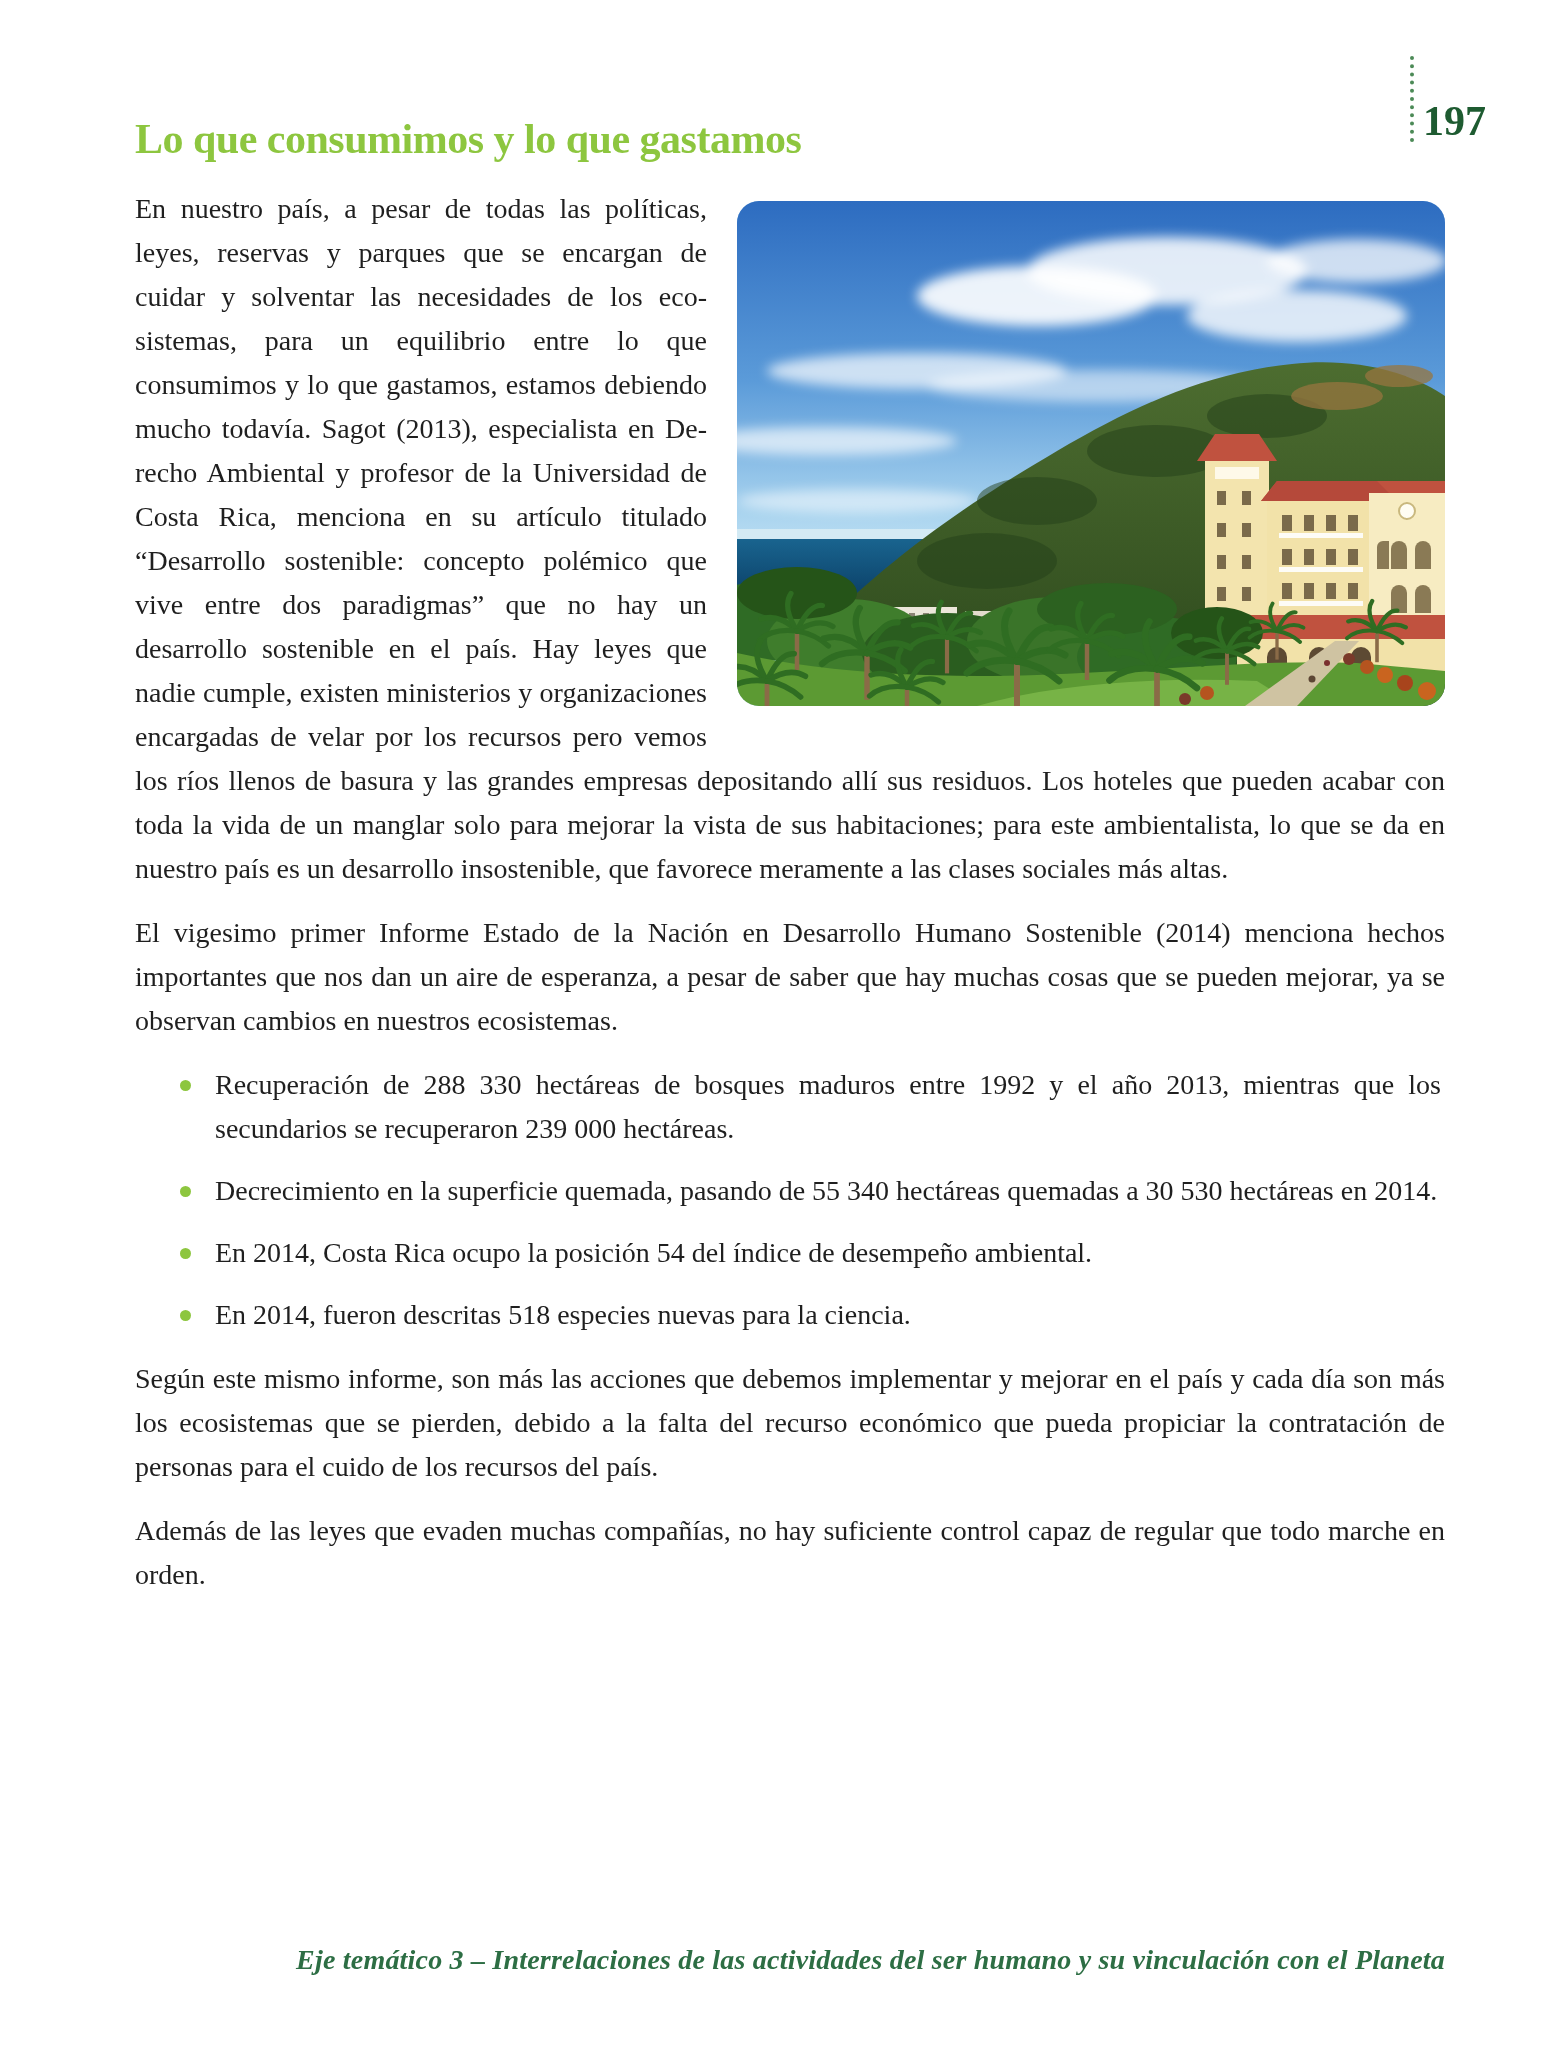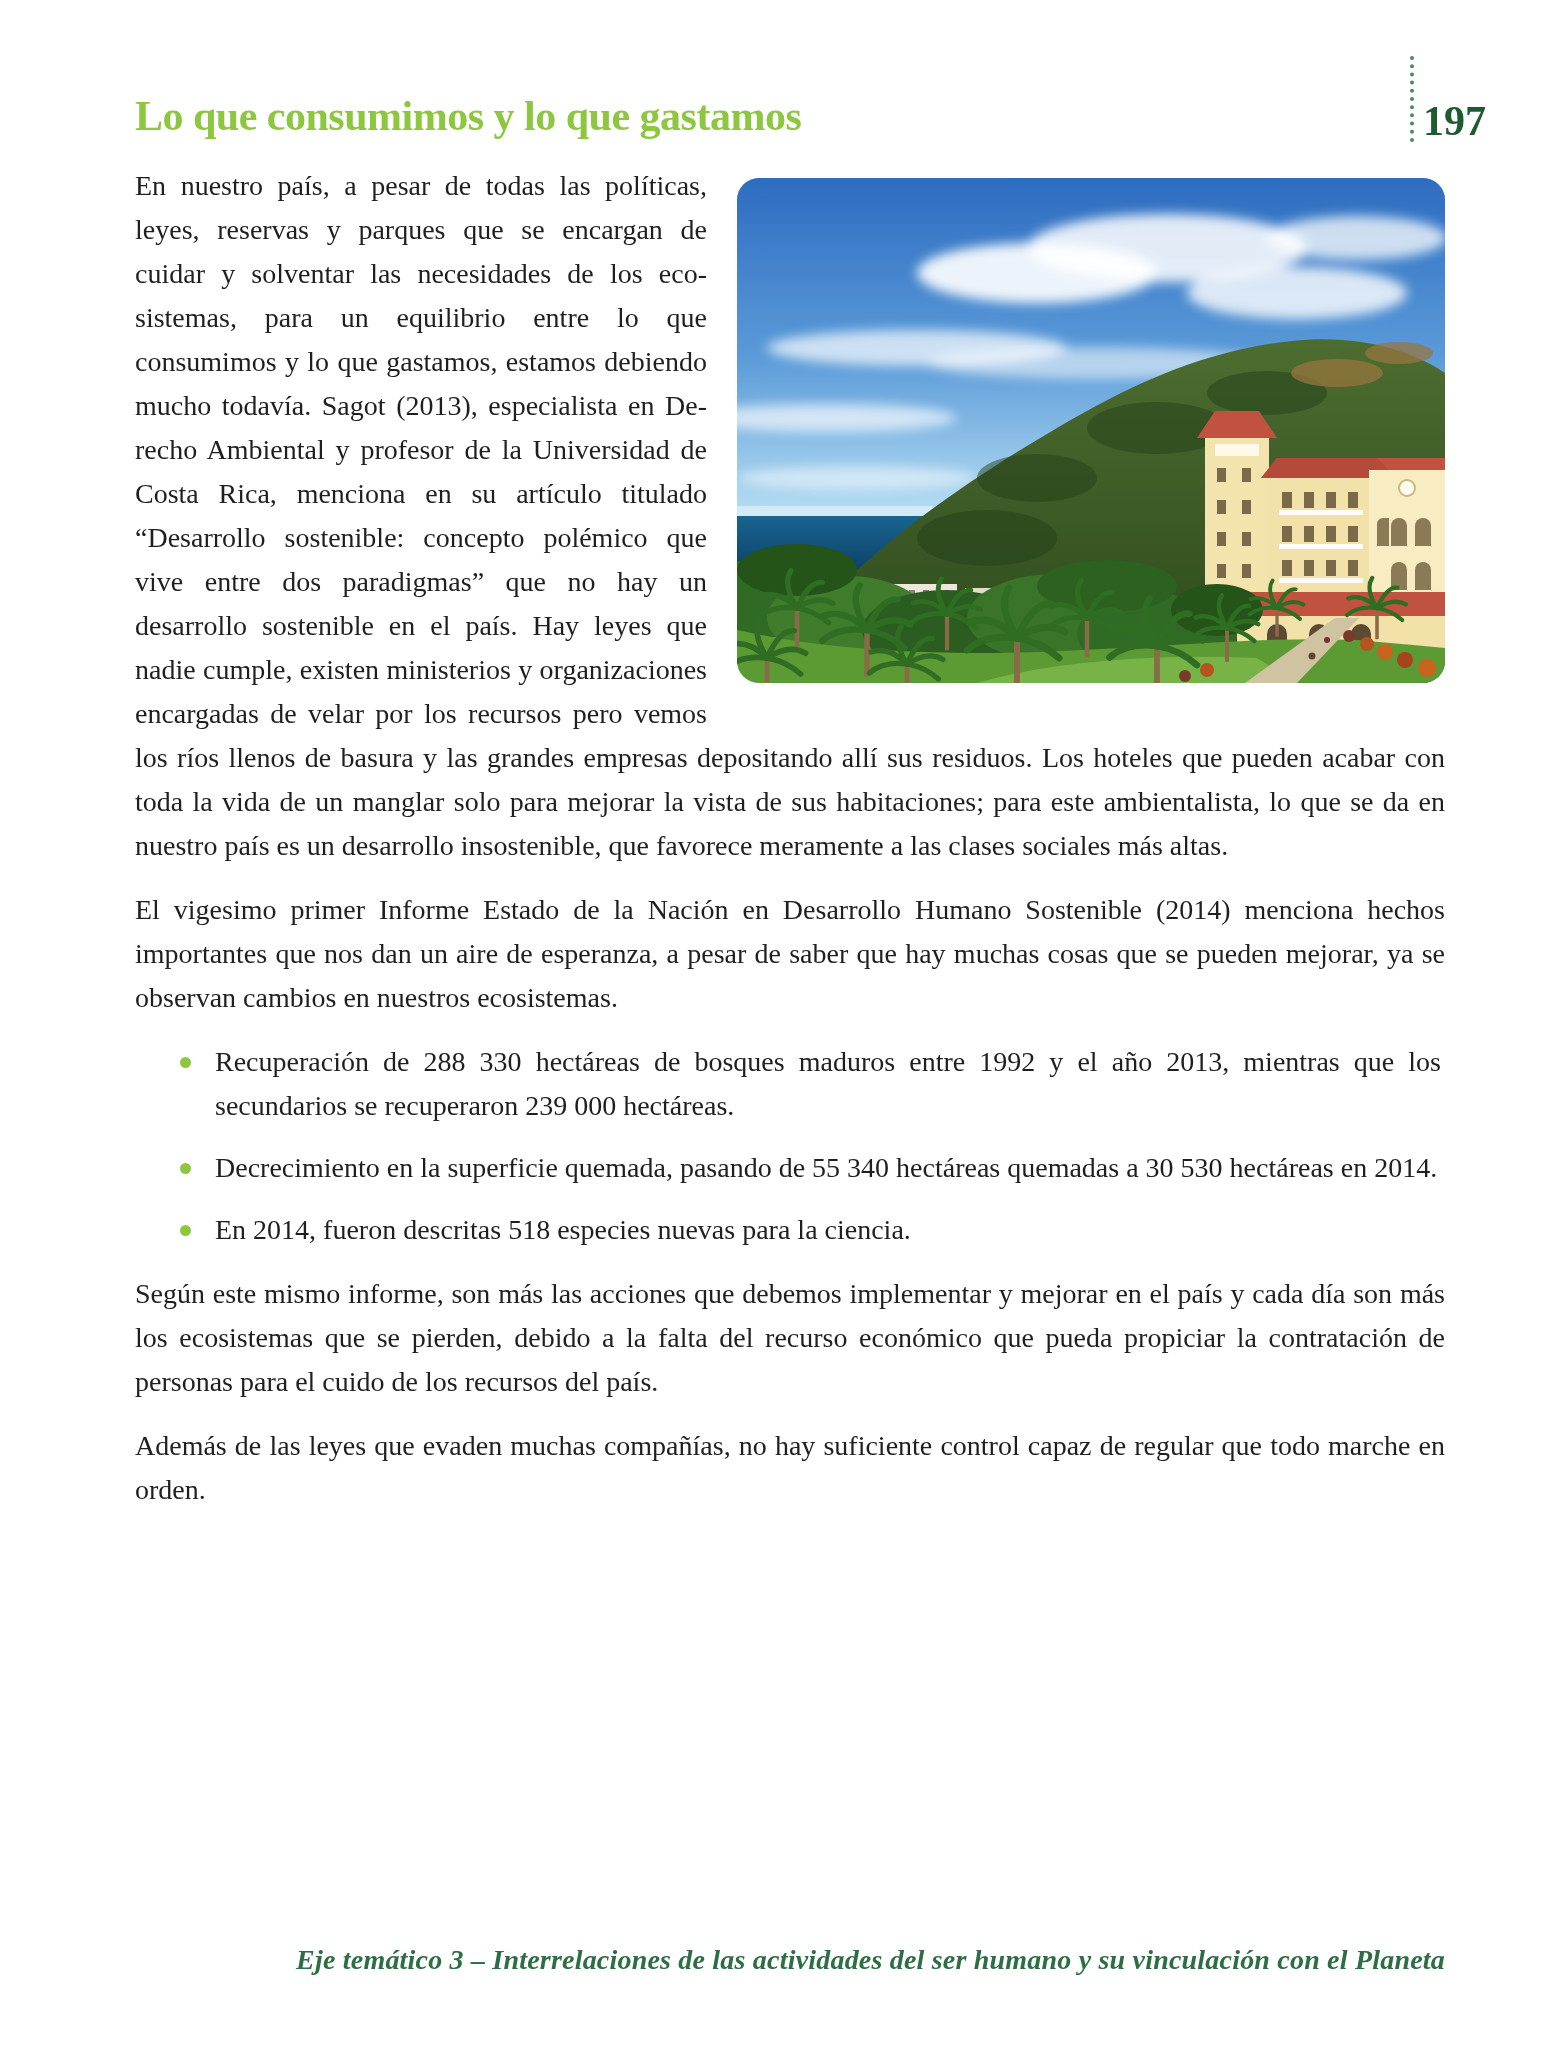--- a/index.html
+++ b/index.html
@@ -29,21 +29,21 @@
     height:86px;width:0;
     border-left:4px dotted #4c8a57;
     margin-right:9px;
   }
   .folio-num{
     font-size:42px;font-weight:700;line-height:.95;
     color:var(--folio-green);
   }
   
   h1.title{
-    margin-top:85px;
+    margin-top:108px;
     font-size:42px;font-weight:700;letter-spacing:-.5px;
     color:var(--heading-green);
   }
   
   .body-copy{margin-top:24px;font-size:28px;line-height:44px;text-align:justify;}
   .body-copy p{margin-bottom:20px;}
   figure.photo{
     float:right;
     width:708px;height:505px;
     margin:14px 0 26px 30px;
@@ -262,20 +262,21 @@
     </figure>
 
     <p>En nuestro país, a pesar de todas las políticas, leyes, reservas y parques que se encargan de cuidar y sol­ventar las necesidades de los eco­sistemas, para un equilibrio entre lo que consumimos y lo que gastamos, estamos debiendo mucho todavía. Sagot (2013), especialista en De­recho Ambiental y profesor de la Universidad de Costa Rica, men­ciona en su artículo titulado “Desa­rrollo sostenible: concepto polémico que vive entre dos paradigmas” que no hay un desarrollo sostenible en el país. Hay leyes que nadie cumple, existen ministerios y organizaciones encargadas de velar por los recursos pero vemos los ríos llenos de basura y las grandes empresas depositando allí sus residuos. Los hoteles que pueden acabar con toda la vida de un manglar solo para mejorar la vista de sus habitaciones; para este ambientalista, lo que se da en nuestro país es un desarrollo insostenible, que favorece meramente a las clases sociales más altas.</p>
 
     <p>El vigesimo primer Informe Estado de la Nación en Desarrollo Humano Sostenible (2014) menciona hechos importantes que nos dan un aire de esperanza, a pesar de saber que hay muchas cosas que se pueden mejorar, ya se observan cambios en nuestros ecosistemas.</p>
 
 
     <ul class="improvements">
       <li>Recuperación de 288 330 hectáreas de bosques maduros entre 1992 y el año 2013, mien­tras que los secundarios se recuperaron 239 000 hectáreas.</li>
       <li>Decrecimiento en la superficie quemada, pasando de 55 340 hectáreas quemadas a 30 530 hectáreas en 2014.</li>
+      <li>En 2014, Costa Rica ocupo la posición 54 del índice de desempeño ambiental.</li>
       <li>En 2014, fueron descritas 518 especies nuevas para la ciencia.</li>
     </ul>
 
     <p>Según este mismo informe, son más las acciones que debemos implementar y mejorar en el país y cada día son más los ecosistemas que se pierden, debido a la falta del recurso econó­mico que pueda propiciar la contratación de personas para el cuido de los recursos del país.</p>
 
     <p>Además de las leyes que evaden muchas compañías, no hay suficiente control capaz de re­gular que todo marche en orden.</p>
 
   </div>
 
   <div class="footer-caption">Eje temático 3 – Interrelaciones de las actividades del ser humano y su vinculación con el Planeta</div>

